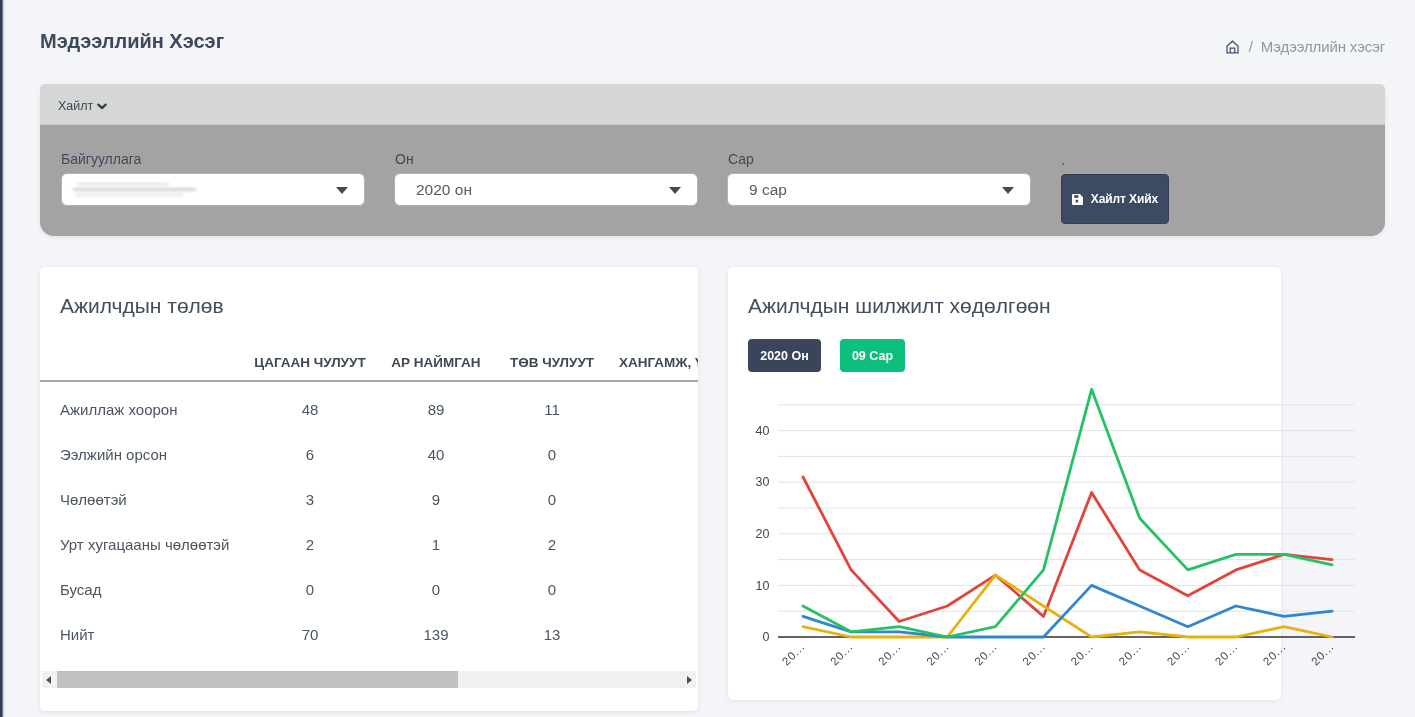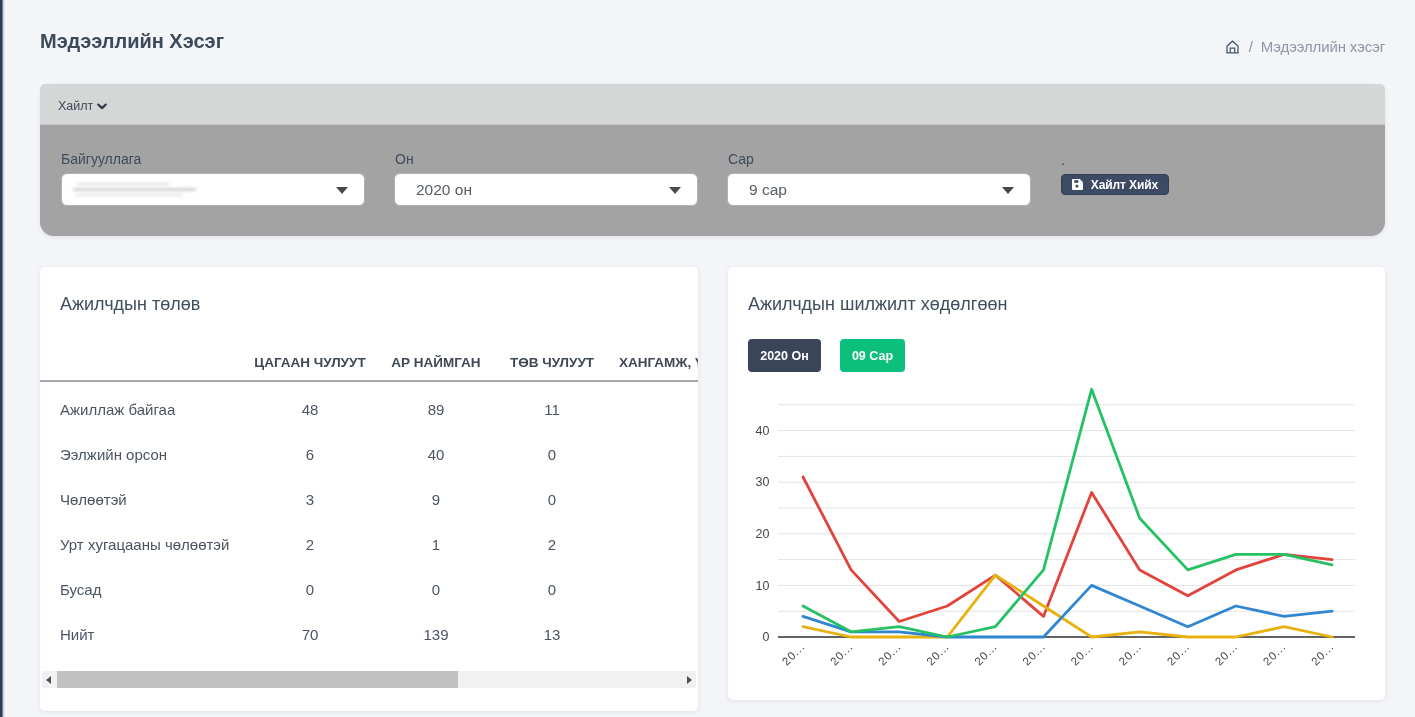--- a/index.html
+++ b/index.html
@@ -44,37 +44,37 @@
   font-size:15.5px; color:#555c63;
 }
 .caret {
   position:absolute; right:16px; top:12.5px; width:0; height:0;
   border-left:6px solid transparent; border-right:6px solid transparent;
   border-top:7px solid #4a4a4a;
 }
 .blurbar { position:relative; width:125px; height:14px; margin-left:-10px; }
 .blurbar i { position:absolute; display:block; background:#8f8f8f; filter:blur(1.6px); border-radius:2px; }
 .savebtn {
-  position:absolute; left:1021px; top:90px; width:108px; height:21px;
+  position:absolute; left:1021px; top:90px; width:108px; height:50px;
   background:#3c4a63; border:1px solid #333f55; border-radius:4px;
   display:flex; align-items:center; justify-content:center;
   color:#fff; font-size:12px; font-weight:bold; letter-spacing:-0.1px;
 }
 .savebtn svg { margin-right:8px; }
 .dot { position:absolute; left:1021px; top:67px; font-size:15px; color:#3f4b5c; }
 
 .card {
   position:absolute; background:#fff; border-radius:5px;
   box-shadow:0 1px 4px rgba(40,50,70,.10);
 }
 #card1 { left:40px; top:267px; width:658px; height:444px; overflow:hidden; }
-#card2 { left:728px; top:267px; width:657px; height:433px; }
+#card2 { left:728px; top:267px; width:553px; height:433px; }
 .cardtitle {
   position:absolute; left:20px; top:27px;
-  font-size:18px; font-weight:normal; color:#414e5d; letter-spacing:0;
+  font-size:21px; font-weight:normal; color:#414e5d; letter-spacing:0;
 }
 
 .th { position:absolute; font-size:13.5px; font-weight:bold; color:#3f4956; transform:translateX(-50%); white-space:nowrap; }
 .td { position:absolute; font-size:15px; color:#4b5562; transform:translateX(-50%); white-space:nowrap; }
 .rowlabel { position:absolute; left:20px; font-size:15px; color:#4b5562; white-space:nowrap; }
 .headline { position:absolute; left:0; top:113px; width:658px; height:2px; background:#a8a8a8; }
 
 .hscroll { position:absolute; left:2px; top:404px; width:654px; height:17px; background:#f1f1f1; }
 .hthumb { position:absolute; left:15px; top:0; width:401px; height:17px; background:#c1c1c1; }
 .arrowL { position:absolute; left:4px; top:5px; width:0; height:0; border-top:4px solid transparent; border-bottom:4px solid transparent; border-right:5px solid #505050; }
@@ -145,21 +145,21 @@
 </div>
 
 <div class="card" id="card1">
   <div class="cardtitle">Ажилчдын төлөв</div>
   <div class="th" style="left:270px; top:88px;">ЦАГААН ЧУЛУУТ</div>
   <div class="th" style="left:396px; top:88px;">АР НАЙМГАН</div>
   <div class="th" style="left:512px; top:88px;">ТӨВ ЧУЛУУТ</div>
   <div class="th" style="left:579px; top:88px; transform:none;">ХАНГАМЖ, ҮЙЛЧИЛГЭЭ</div>
   <div class="headline"></div>
 
-  <div class="rowlabel" style="top:134px;">Ажиллаж байгаа</div>
+  <div class="rowlabel" style="top:134px;">Ажиллаж хоорон</div>
   <div class="td" style="left:270px; top:134px;">48</div>
   <div class="td" style="left:396px; top:134px;">89</div>
   <div class="td" style="left:512px; top:134px;">11</div>
 
   <div class="rowlabel" style="top:179px;">Ээлжийн орсон</div>
   <div class="td" style="left:270px; top:179px;">6</div>
   <div class="td" style="left:396px; top:179px;">40</div>
   <div class="td" style="left:512px; top:179px;">0</div>
 
   <div class="rowlabel" style="top:224px;">Чөлөөтэй</div>

